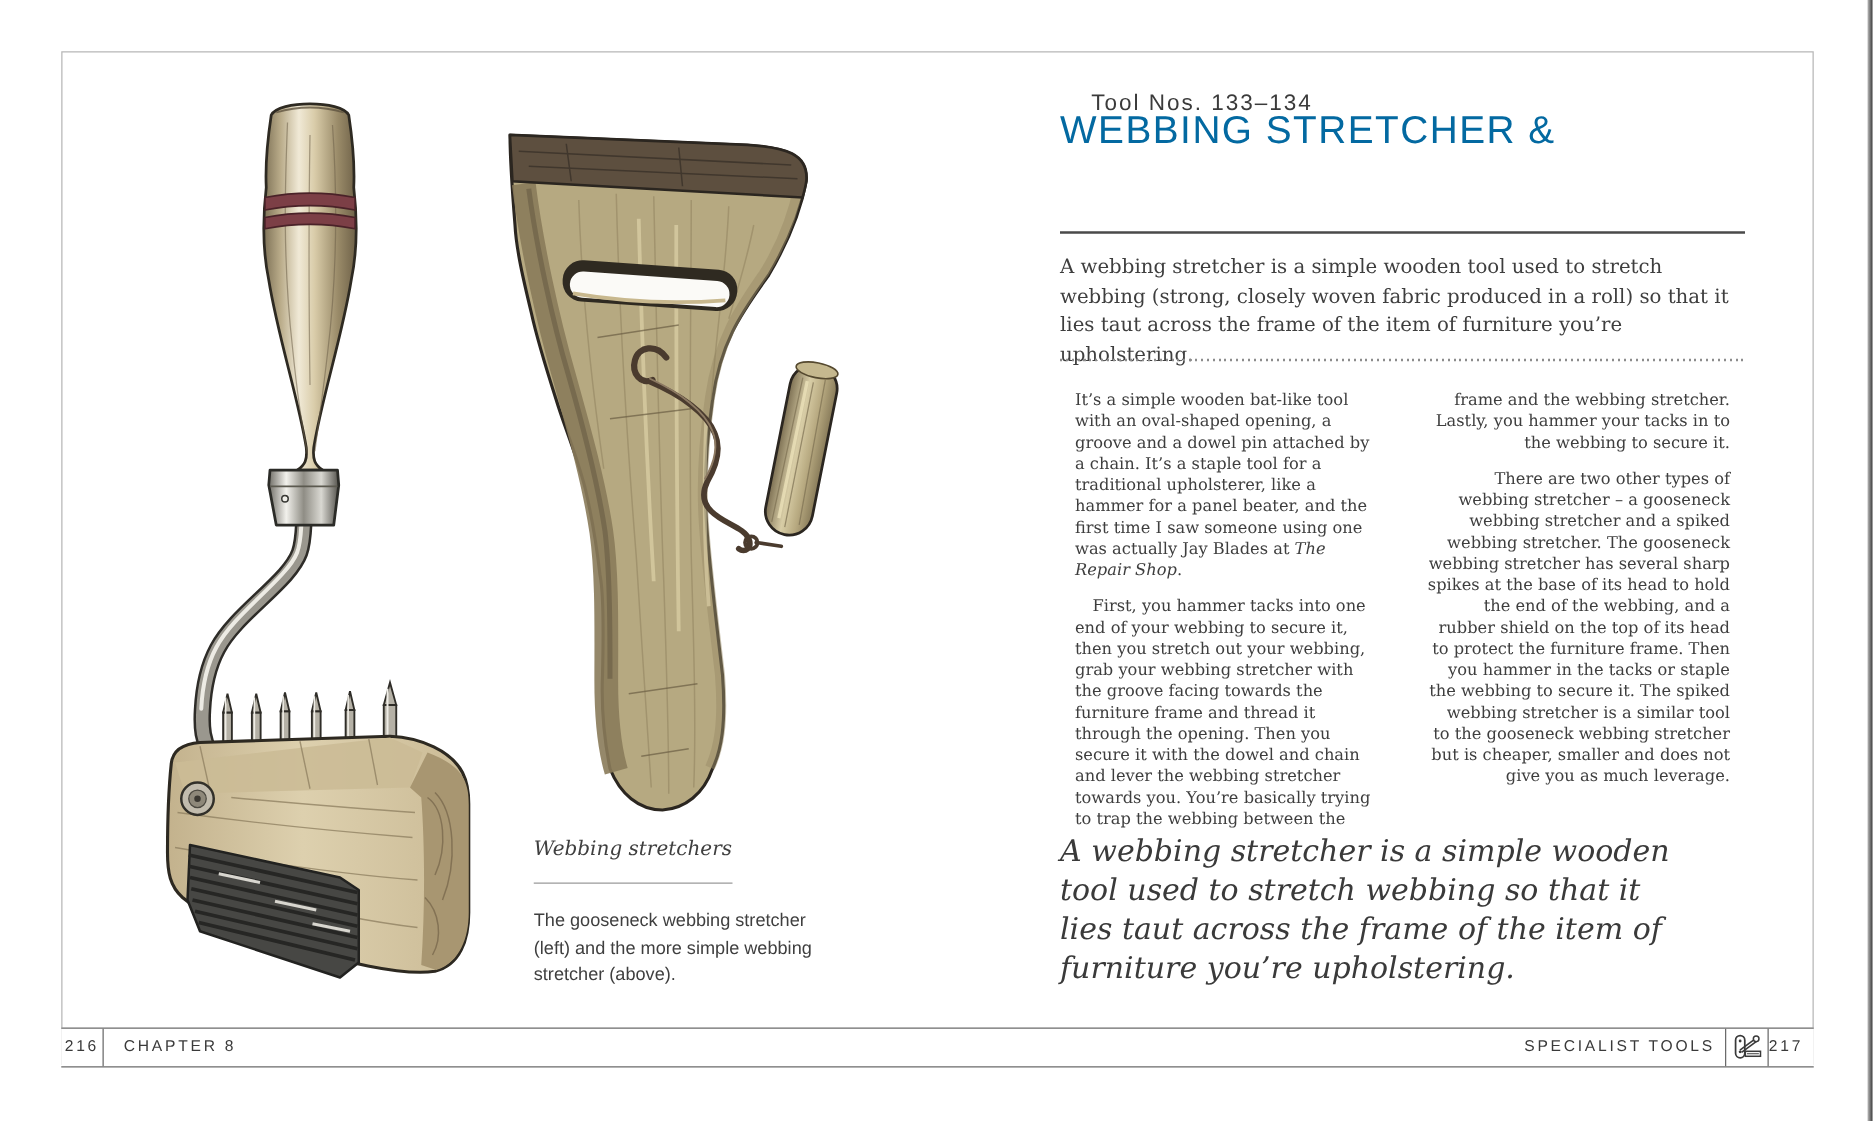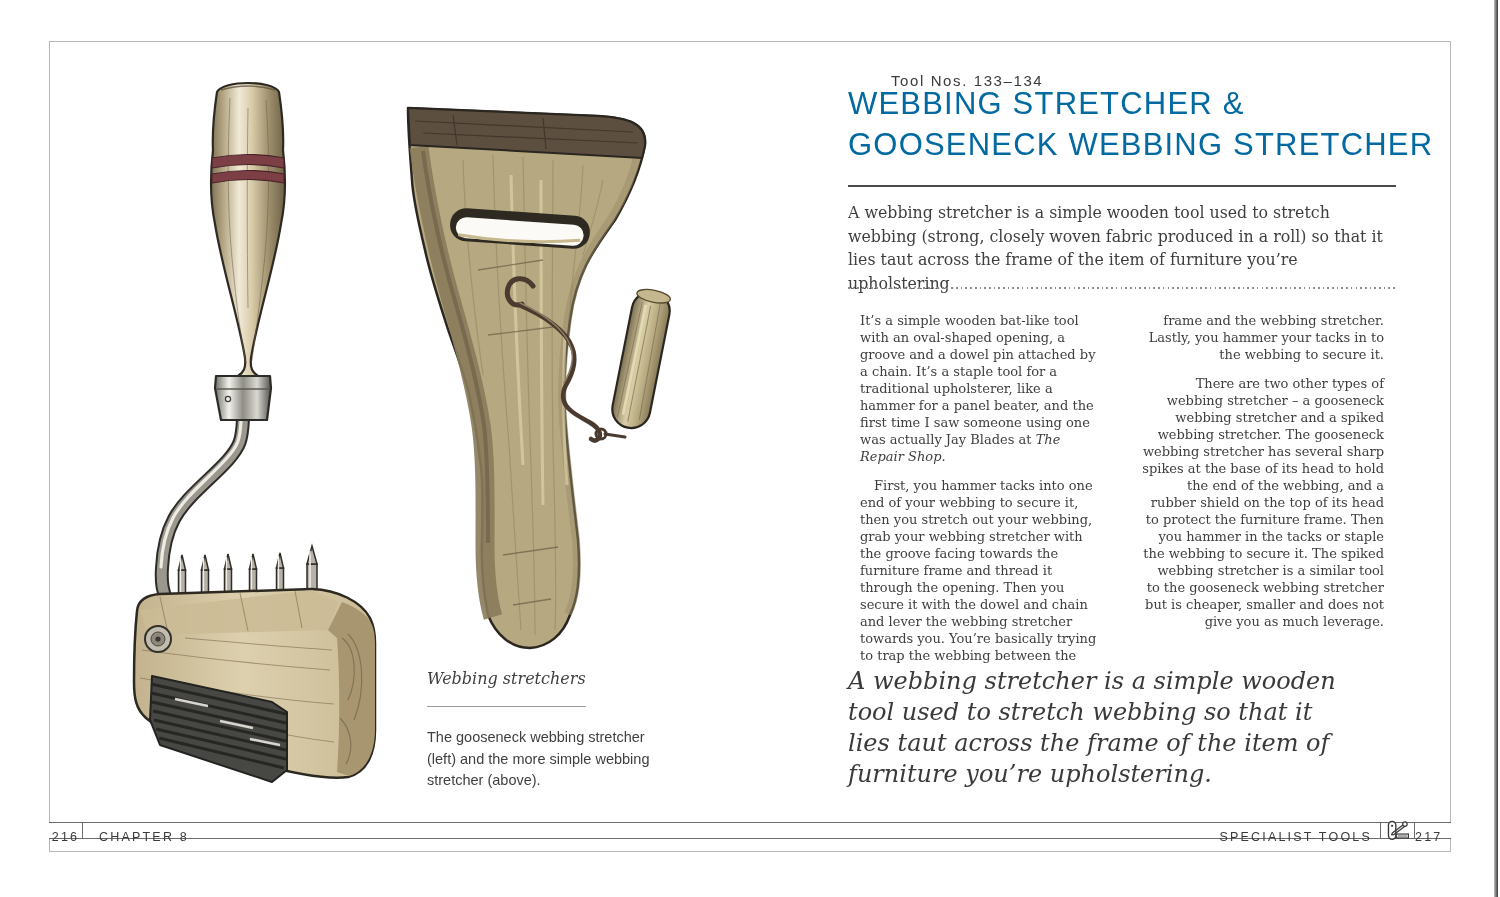--- a/index.html
+++ b/index.html
@@ -4,21 +4,21 @@
 <style>
   html,body{margin:0;padding:0;background:#ffffff;}
   .canvas{position:relative;width:1500px;height:897px;background:#ffffff;overflow:hidden;
           font-family:"Liberation Sans",sans-serif;color:#3b3b3b;}
   .sheet{position:absolute;left:49px;top:41px;width:1402px;height:811px;
          border:1px solid #b7b7b7;box-sizing:border-box;background:#ffffff;}
   .page-edge{position:absolute;left:1494px;top:0;width:4px;height:897px;
              background:linear-gradient(to right,#bdbdbd,#3a3a3a);}
 
   
-  .tool-nos{position:absolute;left:891px;top:72px;font-size:15px;letter-spacing:1.6px;color:#3b3b3b;}
+  .tool-nos{position:absolute;left:873px;top:72px;font-size:18px;letter-spacing:1.6px;color:#3b3b3b;}
   .headline{position:absolute;left:848px;top:83px;width:560px;font-size:31px;line-height:41px;
             letter-spacing:1.2px;color:#0369a1;white-space:nowrap;}
   .rule{position:absolute;left:848px;top:185px;width:548px;height:2px;background:#4a4a4a;}
   .intro{position:absolute;left:848px;top:201px;width:552px;
          font-family:"DejaVu Serif",serif;font-size:15.8px;line-height:23.5px;color:#3e3e3e;}
   .dotted{position:absolute;left:848px;top:287px;width:548px;height:2px;
           background:repeating-linear-gradient(to right,#8c8c8c 0 1.6px,transparent 1.6px 4.7px);}
   .col{position:absolute;top:300px;width:266px;font-family:"DejaVu Serif",serif;
        font-size:13px;line-height:17px;color:#3e3e3e;}
   #col-left{left:848px;}
@@ -29,21 +29,21 @@
               font-family:"DejaVu Serif",serif;font-style:italic;
               font-size:24px;line-height:31px;color:#3a3a3a;}
 
   
   .caption{position:absolute;left:427px;top:669px;width:250px;}
   .caption-title{display:inline-block;font-family:"DejaVu Serif",serif;font-style:italic;
                  font-size:16px;color:#3f3f3f;padding-bottom:18px;border-bottom:1.5px solid #9a9a9a;}
   .caption-body{margin-top:20px;font-size:14.5px;line-height:21.5px;color:#3f3f3f;}
 
   
-  .footer{position:absolute;left:49px;top:822px;width:1402px;height:17px;box-sizing:border-box;
+  .footer{position:absolute;left:49px;top:822px;width:1402px;height:32px;box-sizing:border-box;
           border-top:1px solid #6b6b6b;border-bottom:1px solid #6b6b6b;background:#fff;}
   .footer .cell{position:absolute;top:0;height:100%;line-height:29px;font-size:12.5px;
                 letter-spacing:2.2px;color:#3a3a3a;}
   .f-num-left{left:0;width:34px;text-align:center;border-right:1px solid #6b6b6b;box-sizing:border-box;}
   .f-chapter{left:50px;}
   .f-specialist{right:79px;margin-left:27px;}
   .f-icon-cell{right:36px;width:35px;border-left:1px solid #6b6b6b;border-right:1px solid #6b6b6b;
                box-sizing:border-box;display:flex;align-items:center;justify-content:center;}
   .f-num-right{right:0;width:36px;text-align:left;}
 
@@ -255,21 +255,20 @@
   </svg>
 
   <div class="caption">
     <div class="caption-title">Webbing stretchers</div>
     <div class="caption-body">The gooseneck webbing stretcher (left) and the more simple webbing stretcher (above).</div>
   </div>
 
   <div class="tool-nos">Tool Nos. 133–134</div>
   <div class="headline">
     <div>WEBBING STRETCHER &amp;</div>
-    <div>GOOSENECK WEBBING STRETCHER</div>
   </div>
   <div class="rule"></div>
   <div class="intro">A webbing stretcher is a simple wooden tool used to stretch webbing (strong, closely woven fabric produced in a roll) so that it lies taut across the frame of the item of furniture you’re upholstering.</div>
   <div class="dotted"></div>
   <div class="col" id="col-left">
       <p class="bodypara"><span>It’s a simple wooden bat-like tool with an oval-shaped opening, a groove and a dowel pin attached by a chain. It’s a staple tool for a traditional upholsterer, like a hammer for a panel beater, and the first time I saw someone using one was actually Jay Blades at </span><i>The Repair Shop</i><span>.</span></p>
       <p class="bodypara indent"><span>First, you hammer tacks into one end of your webbing to secure it, then you stretch out your webbing, grab your webbing stretcher with the groove facing towards the furniture frame and thread it through the opening. Then you secure it with the dowel and chain and lever the webbing stretcher towards you. You’re basically trying to trap the webbing between the</span></p>
     </div>
   <div class="col" id="col-right">
       <p class="bodypara"><span>frame and the webbing stretcher. Lastly, you hammer your tacks in to the webbing to secure it.</span></p>

